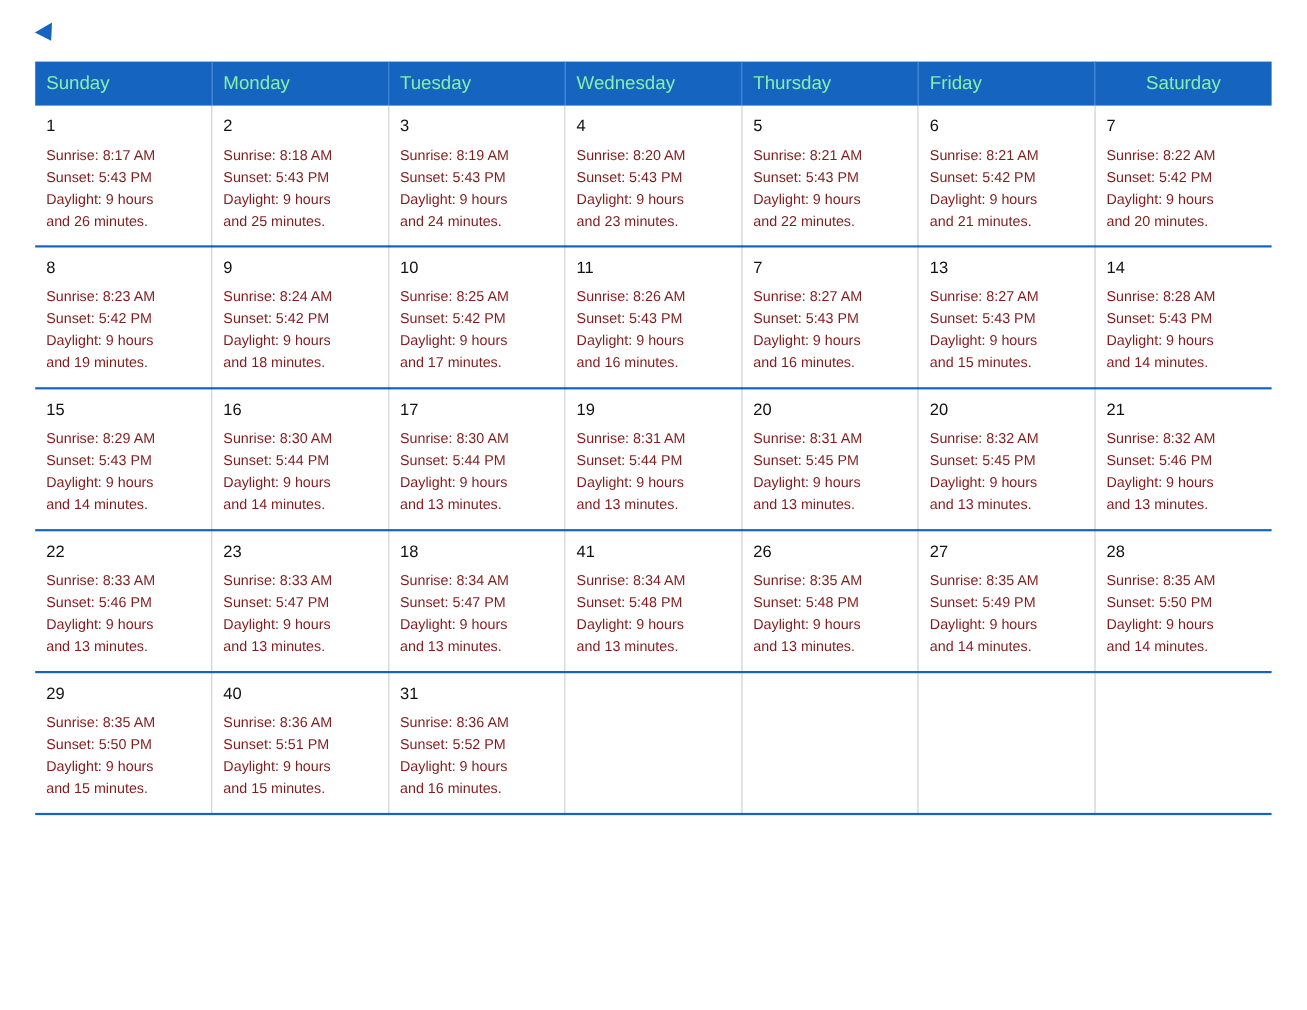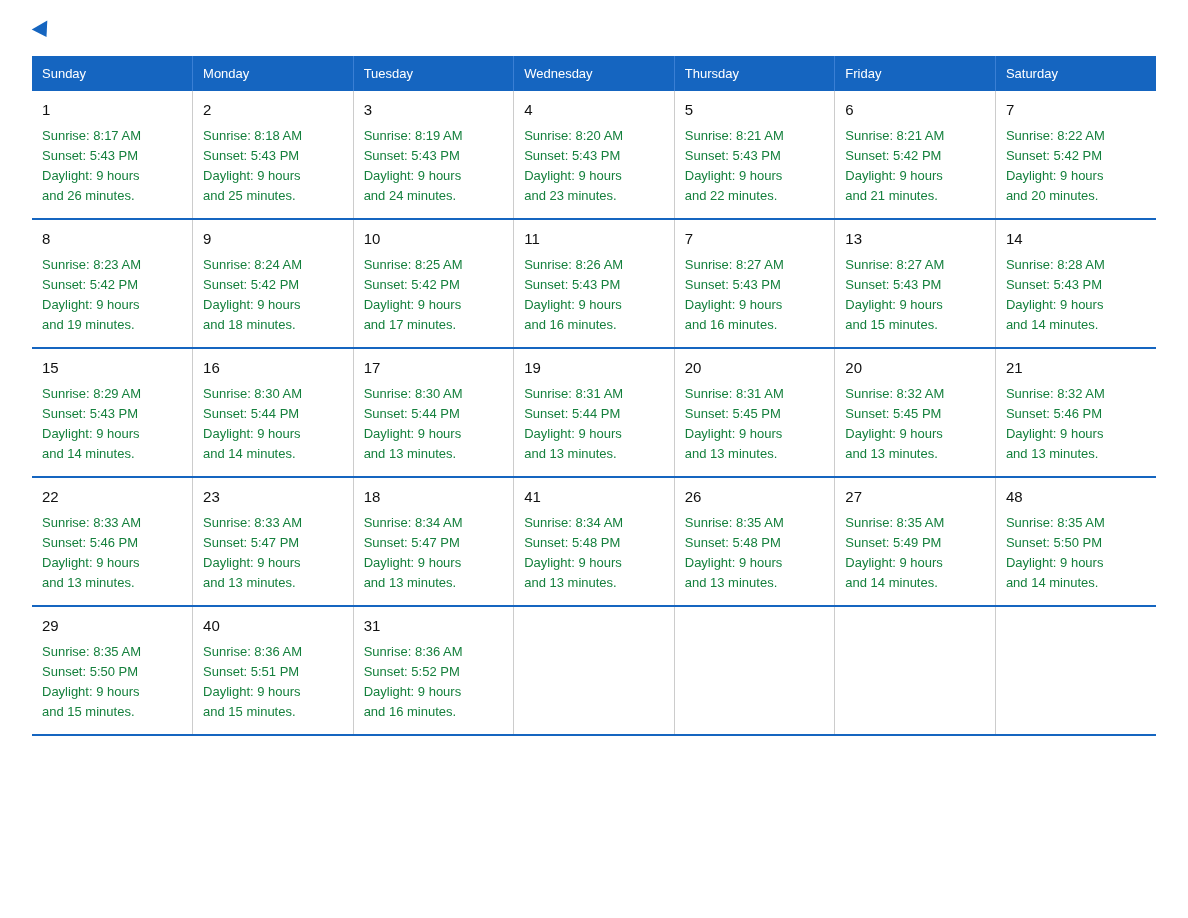--- a/index.html
+++ b/index.html
@@ -64,29 +64,30 @@
     }
     table {
       width: 100%;
       border-collapse: collapse;
       table-layout: fixed;
     }
     thead tr {
       background-color: #1565c0;
     }
     thead th {
-      color: #ffffff;
-      font-size: 13px;
+      color: #86efac;
+      font-size: 17px;
       font-weight: normal;
       padding: 10px 10px;
       text-align: left;
       border-right: 1px solid #3a7fd4;
     }
     thead th:last-child {
       border-right: none;
+      text-align: center;
     }
     tbody tr {
       border-bottom: 2px solid #1565c0;
     }
     tbody td {
       vertical-align: top;
       padding: 8px 10px 12px 10px;
       font-size: 13px;
       color: #222;
       border-right: 1px solid #ccc;
@@ -98,21 +99,21 @@
     }
     .day-number {
       font-size: 15px;
       font-weight: normal;
       color: #111;
       display: block;
       margin-bottom: 4px;
     }
     .day-info {
       font-size: 13px;
-      color: #15803d;
+      color: #7f1d1d;
       line-height: 1.55;
     }
     .empty-cell {
       background: #fff;
     }
   </style>
 </head>
 <body>
 
 <div class="header">
@@ -251,21 +252,21 @@
         </td>
         <td>
           <span class="day-number">26</span>
           <div class="day-info">Sunrise: 8:35 AM<br>Sunset: 5:48 PM<br>Daylight: 9 hours<br>and 13 minutes.</div>
         </td>
         <td>
           <span class="day-number">27</span>
           <div class="day-info">Sunrise: 8:35 AM<br>Sunset: 5:49 PM<br>Daylight: 9 hours<br>and 14 minutes.</div>
         </td>
         <td>
-          <span class="day-number">48</span>
+          <span class="day-number">28</span>
           <div class="day-info">Sunrise: 8:35 AM<br>Sunset: 5:50 PM<br>Daylight: 9 hours<br>and 14 minutes.</div>
         </td>
       </tr>
       <tr>
         <td>
           <span class="day-number">29</span>
           <div class="day-info">Sunrise: 8:35 AM<br>Sunset: 5:50 PM<br>Daylight: 9 hours<br>and 15 minutes.</div>
         </td>
         <td>
           <span class="day-number">40</span>

